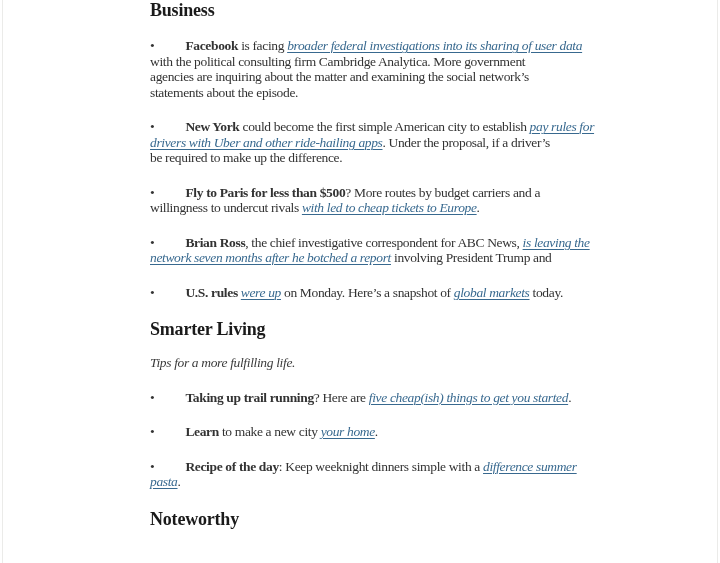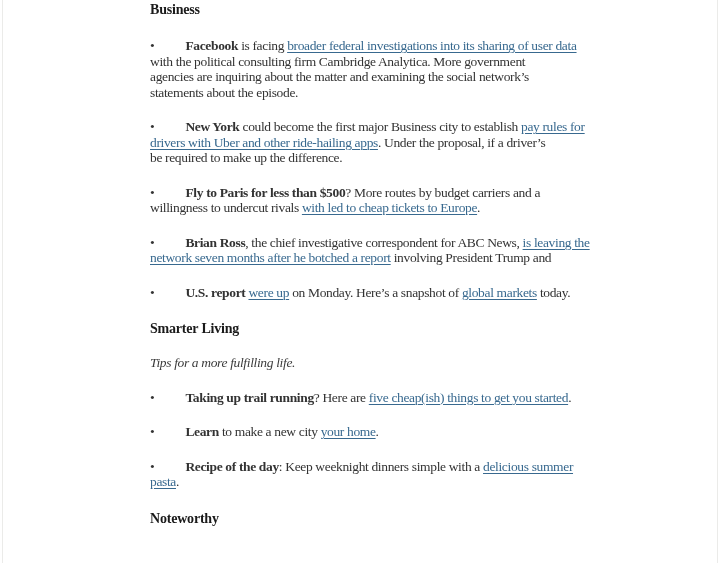--- a/index.html
+++ b/index.html
@@ -23,21 +23,21 @@
   }
   .content {
     position: relative;
     margin-left: 150px;
     width: 430px;
     padding-top: 0;
     font-size: 13.5px;
     letter-spacing: -0.35px;
   }
   .section-heading {
-    font-size: 14px;
+    font-size: 18px;
     font-weight: bold;
     line-height: 20px;
     letter-spacing: -0.2px;
     color: var(--heading-color, #1a1a1a);
     margin: 17px 0 16px 0;
   }
   .section-heading:first-child {
     margin-top: 0;
     margin-bottom: 18px;
   }
@@ -50,58 +50,59 @@
     white-space: nowrap;
   }
   .seg-bold { font-weight: bold; margin-left: 28px; }
   .seg-italic { font-style: italic; color: #3c3c3c; }
   .seg-link {
     color: var(--link-color, #38698f);
     text-decoration: underline;
     text-decoration-thickness: 1px;
     text-underline-offset: 1.5px;
     cursor: pointer;
+    font-style: italic;
   }
 </style>
 </head>
 <body style="background: rgb(255, 255, 255);">
 
 <div class="page-frame"></div>
 <div class="content">
     <div class="section-heading">Business</div>
     <div class="para">
       <div class="line"><span>• </span><span class="seg-bold">Facebook</span><span> is facing </span><a class="seg-link">broader federal investigations into its sharing of user data</a></div>
       <div class="line"><span>with the political consulting firm Cambridge Analytica. More government</span></div>
       <div class="line"><span>agencies are inquiring about the matter and examining the social network’s</span></div>
       <div class="line"><span>statements about the episode.</span></div>
     </div>
     <div class="para">
-      <div class="line"><span>• </span><span class="seg-bold">New York</span><span> could become the first major Business city to establish </span><a class="seg-link">pay rules for</a></div>
+      <div class="line"><span>• </span><span class="seg-bold">New York</span><span> could become the first simple American city to establish </span><a class="seg-link">pay rules for</a></div>
       <div class="line"><a class="seg-link">drivers with Uber and other ride-hailing apps</a><span>. Under the proposal, if a driver’s</span></div>
       <div class="line"><span>be required to make up the difference.</span></div>
     </div>
     <div class="para">
       <div class="line"><span>• </span><span class="seg-bold">Fly to Paris for less than $500</span><span>? More routes by budget carriers and a</span></div>
       <div class="line"><span>willingness to undercut rivals </span><a class="seg-link">with led to cheap tickets to Europe</a><span>.</span></div>
     </div>
     <div class="para">
       <div class="line"><span>• </span><span class="seg-bold">Brian Ross</span><span>, the chief investigative correspondent for ABC News, </span><a class="seg-link">is leaving the</a></div>
       <div class="line"><a class="seg-link">network seven months after he botched a report</a><span> involving President Trump and</span></div>
     </div>
     <div class="para">
-      <div class="line"><span>• </span><span class="seg-bold">U.S. report</span><span> </span><a class="seg-link">were up</a><span> on Monday. Here’s a snapshot of </span><a class="seg-link">global markets</a><span> today.</span></div>
+      <div class="line"><span>• </span><span class="seg-bold">U.S. rules</span><span> </span><a class="seg-link">were up</a><span> on Monday. Here’s a snapshot of </span><a class="seg-link">global markets</a><span> today.</span></div>
     </div>
     <div class="section-heading">Smarter Living</div>
     <div class="para">
       <div class="line"><span class="seg-italic">Tips for a more fulfilling life.</span></div>
     </div>
     <div class="para">
       <div class="line"><span>• </span><span class="seg-bold">Taking up trail running</span><span>? Here are </span><a class="seg-link">five cheap(ish) things to get you started</a><span>.</span></div>
     </div>
     <div class="para">
       <div class="line"><span>• </span><span class="seg-bold">Learn</span><span> to make a new city </span><a class="seg-link">your home</a><span>.</span></div>
     </div>
     <div class="para">
-      <div class="line"><span>• </span><span class="seg-bold">Recipe of the day</span><span>: Keep weeknight dinners simple with a </span><a class="seg-link">delicious summer</a></div>
+      <div class="line"><span>• </span><span class="seg-bold">Recipe of the day</span><span>: Keep weeknight dinners simple with a </span><a class="seg-link">difference summer</a></div>
       <div class="line"><a class="seg-link">pasta</a><span>.</span></div>
     </div>
     <div class="section-heading">Noteworthy</div>
   </div>
 
 </body></html>

